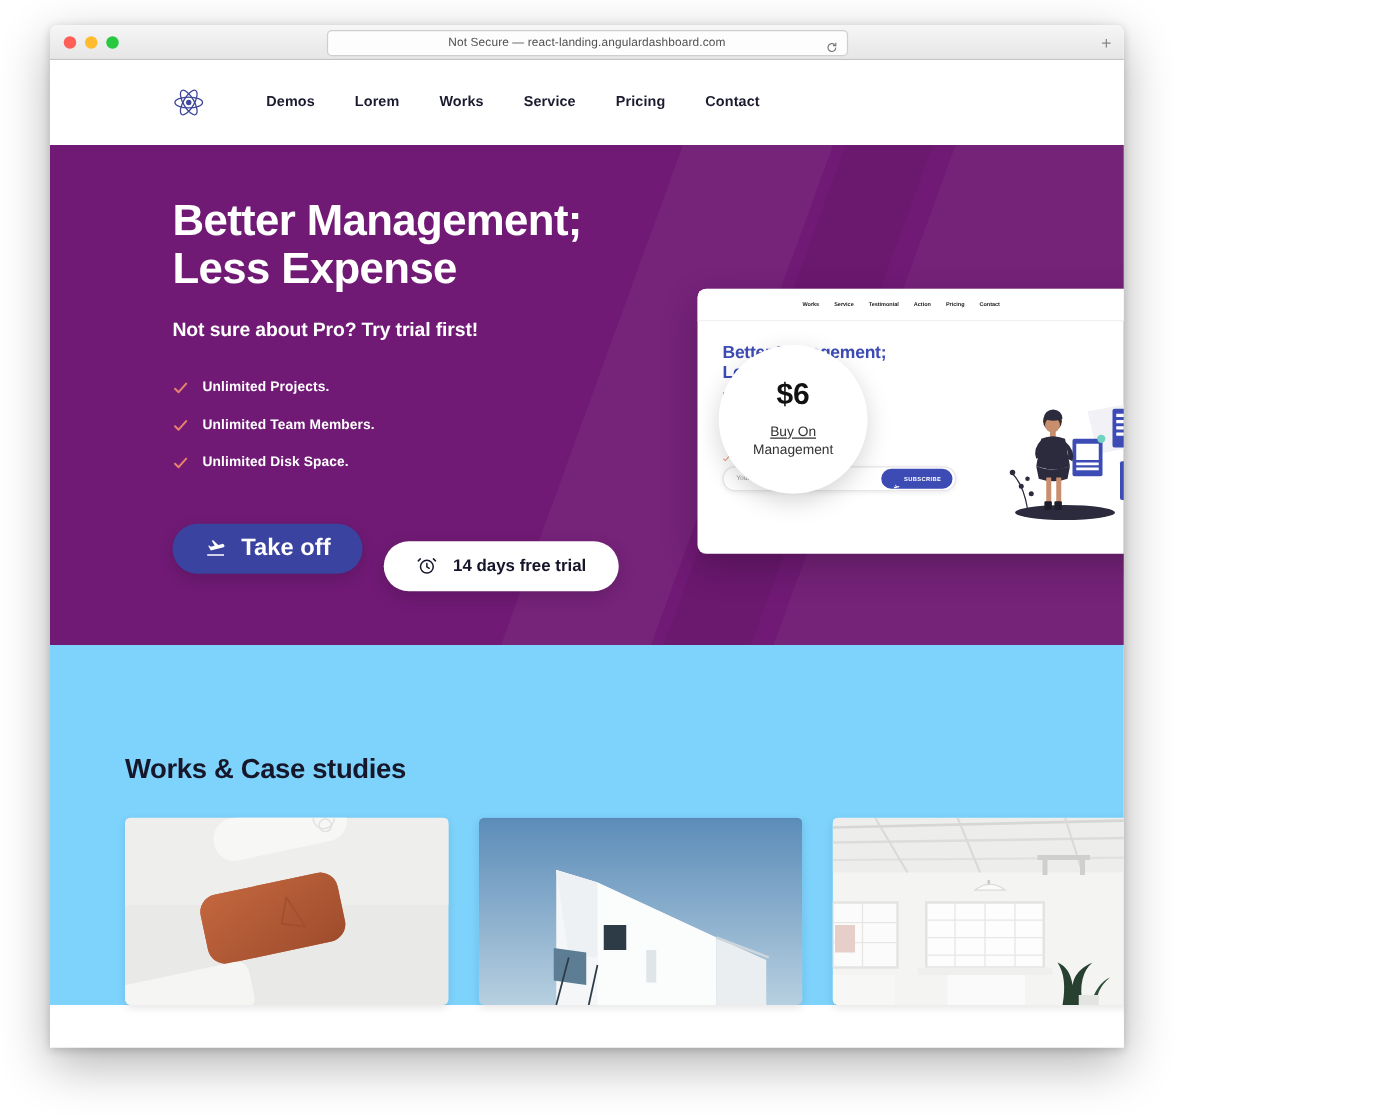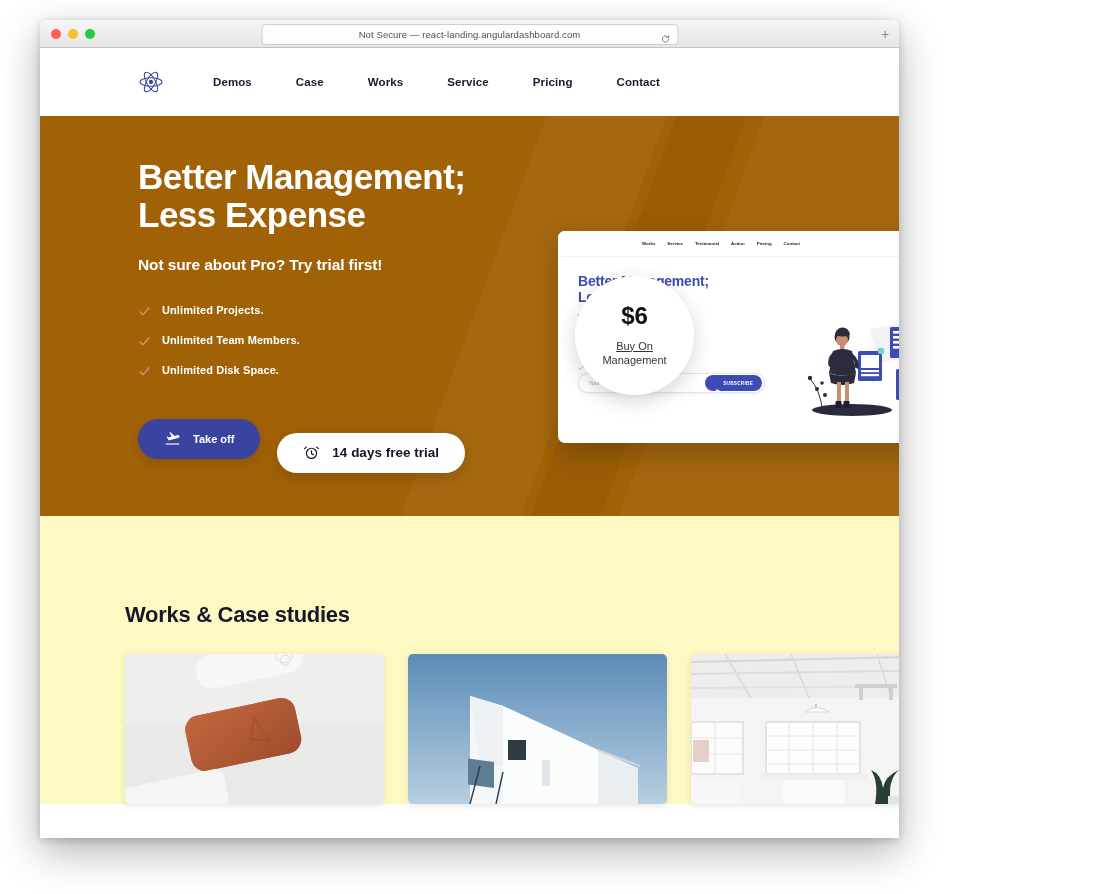--- a/index.html
+++ b/index.html
@@ -56,33 +56,33 @@
   .scrollthumb{position:absolute;right:0;top:0;width:6px;height:230px;background:rgba(255,255,255,.55);}
 
   
   .sitenav{
     position:relative;height:68px;background:#fff;
     display:flex;align-items:center;
     padding:0 38px 0 98px;
     box-sizing:border-box;
   }
   .logo{width:26px;height:26px;flex:0 0 auto;}
-  .navlinks{display:flex;align-items:center;gap:12px;margin-left:33px;}
+  .navlinks{display:flex;align-items:center;gap:0;margin-left:33px;}
   .navlink{
     font-size:11.5px;font-weight:bold;color:#1b1b2f;
     padding:0 16px;white-space:nowrap;letter-spacing:.1px;
   }
   .navright{margin-left:auto;display:flex;align-items:center;gap:8px;}
   .person-icon{width:13px;height:13px;color:#111;}
   .account-label{font-size:11.5px;font-weight:bold;color:#1b1b2f;}
 
   
   .hero{
     position:relative;height:400px;
-    background:#a16207;
+    background:#701a75;
     overflow:hidden;
   }
   .hero-stripes{position:absolute;inset:0;}
   .stripe{position:absolute;top:-60px;height:540px;transform:skewX(-20deg);}
   .s1{left:430px;width:120px;background:rgba(255,255,255,0.045);}
   .s2{left:560px;width:70px;background:rgba(0,0,0,0.045);}
   .s3{left:648px;width:330px;background:rgba(255,255,255,0.035);}
   .s4{left:985px;width:140px;background:rgba(0,0,0,0.035);}
 
   .hero-inner{position:relative;padding-left:98px;padding-top:42px;}
@@ -98,21 +98,21 @@
   .check{width:13px;height:13px;color:#e8836b;flex:0 0 auto;}
   .feat-label{font-size:11px;color:#fff;font-weight:bold;letter-spacing:.1px;}
 
   .ctas{display:flex;align-items:center;gap:17px;margin-top:28px;}
   .btn{
     display:flex;align-items:center;gap:12px;
     border-radius:26px;height:40px;padding:0 26px;
     box-sizing:border-box;white-space:nowrap;
   }
   .btn-primary{background:#3a43a0;box-shadow:0 4px 12px rgba(0,0,0,.14);}
-  .btn-primary .btn-label{color:#fff;font-size:11px;font-weight:bold;}
+  .btn-primary .btn-label{color:#fff;font-size:19px;font-weight:bold;}
   .btn-primary .bicon{color:#fff;}
   .btn-ghost{background:#fff;box-shadow:0 4px 14px rgba(0,0,0,.16);margin-top:28px;}
   .btn-ghost .btn-label{color:#14142b;font-size:13.5px;font-weight:bold;}
   .btn-ghost .bicon{color:#14142b;}
   .bicon{width:17px;height:17px;flex:0 0 auto;}
 
   
   .badge{
     position:absolute;left:535px;top:160px;
     width:119px;height:119px;border-radius:50%;
@@ -156,21 +156,21 @@
   .pv-input{font-size:5.4px;color:#999;flex:1;}
   .pv-subbtn{
     display:flex;align-items:center;gap:3px;
     background:#3d4bb5;border-radius:10px;height:16px;padding:0 9px;margin-right:2px;
   }
   .pv-subicon{width:6px;height:6px;color:#fff;}
   .pv-sublabel{font-size:4.6px;font-weight:bold;color:#fff;letter-spacing:.3px;}
   .illus{position:absolute;right:14px;bottom:22px;width:140px;height:110px;}
 
   
-  .works{position:relative;background:#fef9c3;padding:86px 0 0 85px;}
+  .works{position:relative;background:#7dd3fc;padding:86px 0 0 60px;}
   .works-title{font-size:22px;font-weight:bold;color:#17172b;margin:0;letter-spacing:-.3px;}
   .works-desc{font-size:10.5px;color:#5c5c66;margin:14px 0 0 0;}
   .cards{display:flex;gap:24px;margin-top:26px;}
   .card{
     width:259px;height:150px;border-radius:5px;overflow:hidden;
     box-shadow:0 2px 7px rgba(0,0,0,.10);position:relative;
   }
   .card svg{display:block;width:100%;height:100%;}
 </style>
 </head>
@@ -204,21 +204,21 @@
         <span class="logo">
           <svg viewBox="0 0 40 40" fill="none" stroke="#3d4699" stroke-width="1.6">
             <ellipse cx="20" cy="20" rx="17" ry="6.6"></ellipse>
             <ellipse cx="20" cy="20" rx="17" ry="6.6" transform="rotate(60 20 20)"></ellipse>
             <ellipse cx="20" cy="20" rx="17" ry="6.6" transform="rotate(120 20 20)"></ellipse>
             <circle cx="20" cy="20" r="3.3" fill="#3d4699" stroke="none"></circle>
           </svg>
         </span>
         <div class="navlinks">
           <span class="navlink">Demos</span>
-          <span class="navlink">Case</span>
+          <span class="navlink">Lorem</span>
           <span class="navlink">Works</span>
           <span class="navlink">Service</span>
           <span class="navlink">Pricing</span>
           <span class="navlink">Contact</span>
         </div>
         <div class="navright">
           <span class="person-icon">
             <svg viewBox="0 0 16 16" fill="currentColor">
               <circle cx="8" cy="4.4" r="3"></circle>
               <path d="M1.8 14c0-3.4 2.8-5.3 6.2-5.3s6.2 1.9 6.2 5.3z"></path>

